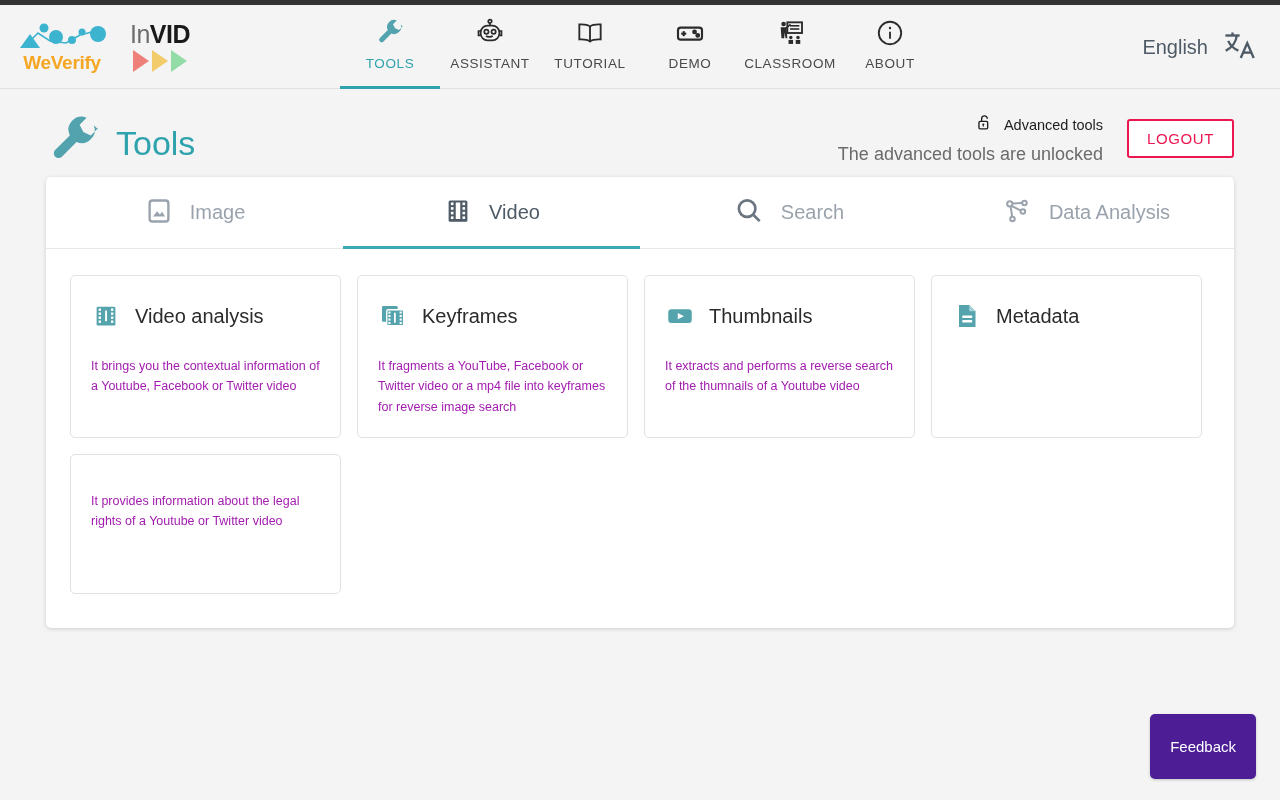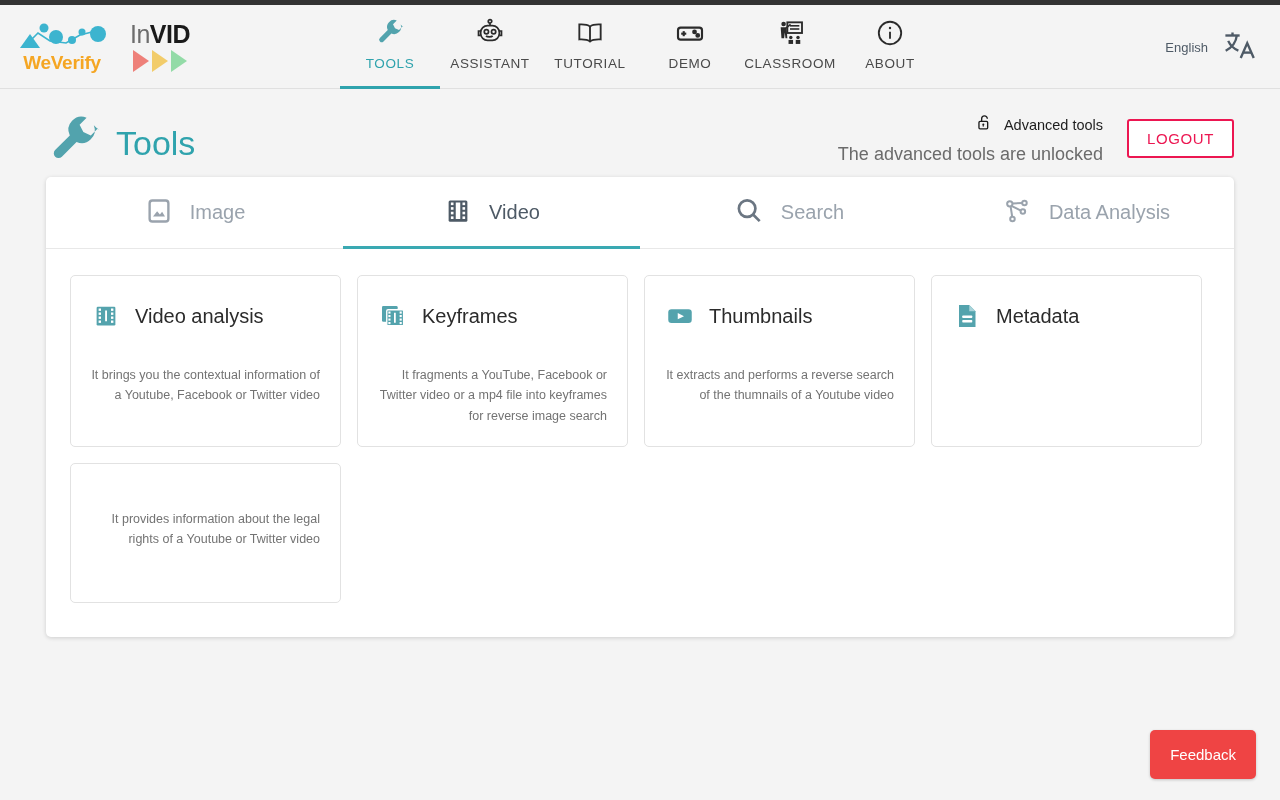--- a/index.html
+++ b/index.html
@@ -68,21 +68,21 @@
   .nav-item.active::after {
     content: ""; position: absolute; left: 0; right: 0; bottom: 0;
     height: 3px; background: #2fa3ad;
   }
   .nav-icon { height: 34px; display: flex; align-items: center; justify-content: center; }
 
   .lang-block {
     position: absolute; right: 22px; top: 0; height: 84px;
     display: flex; align-items: center; gap: 12px; cursor: pointer;
   }
-  .lang-text { font-size: 13px; color: #4e5a66; }
+  .lang-text { font-size: 20px; color: #4e5a66; }
 
   
   .content { padding: 0 0 0 0; }
 
   .tools-head {
     display: flex; align-items: flex-start;
     padding: 24px 46px 0 46px;
     height: 88px;
     position: relative;
   }
@@ -148,38 +148,37 @@
     border-radius: 5px;
     padding: 18px 20px 20px 20px;
     background: #fff;
     cursor: pointer;
     display: flex; flex-direction: column;
     min-height: 140px;
   }
   .card-head { display: flex; align-items: center; gap: 14px; height: 44px; }
   .card-title { font-size: 20px; color: #2b2b2b; }
   .card-desc {
-    margin-top: 27px;
+    margin-top: 18px;
     font-size: 12.5px;
-    color: #737373;
+    color: #a21caf;
     line-height: 1.62;
-    text-align: right;
   }
   .card-icon { width: 30px; display: flex; align-items: center; justify-content: center; }
 
   
   .feedback-btn {
     position: absolute;
     right: 24px; bottom: 21px;
-    background: #ef4444;
+    background: #4c1d95;
     color: #ffffff;
     font-size: 15px;
     border: none;
     border-radius: 5px;
-    padding: 16px 20px;
+    padding: 24px 20px;
     cursor: pointer;
     box-shadow: 0 1px 3px rgba(0,0,0,0.2);
     font-family: "Liberation Sans", sans-serif;
   }
 </style>
 </head>
 <body>
 
 <div class="page">
 

